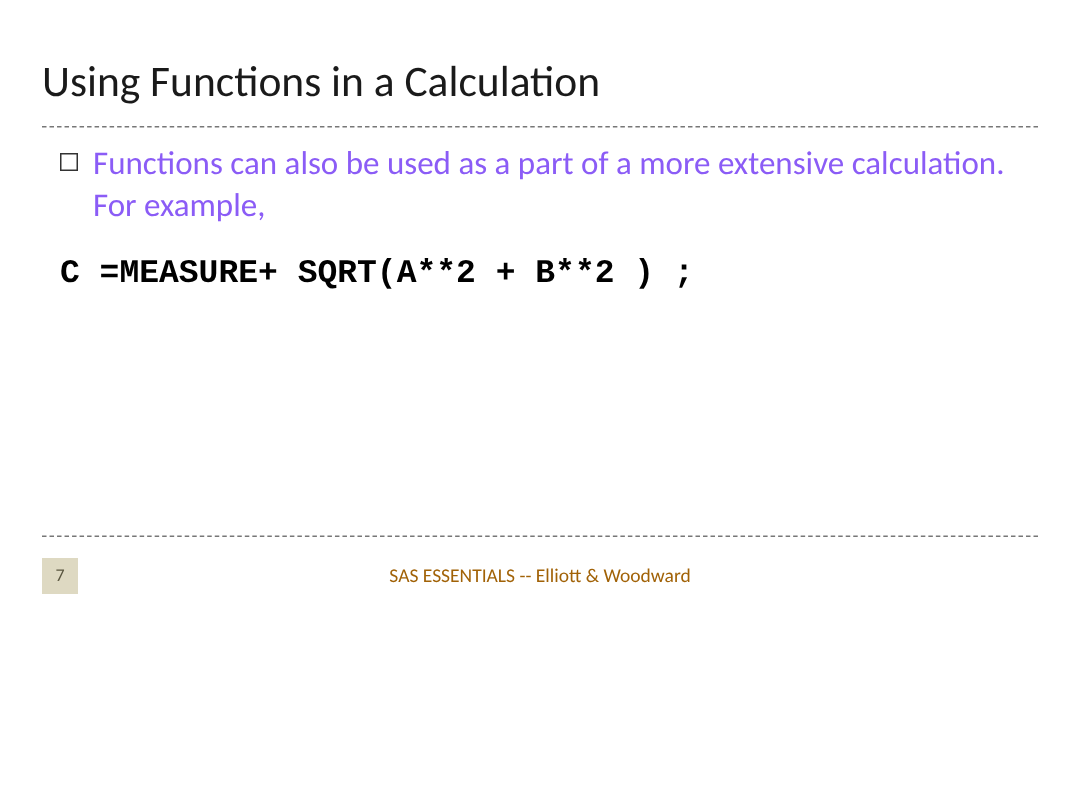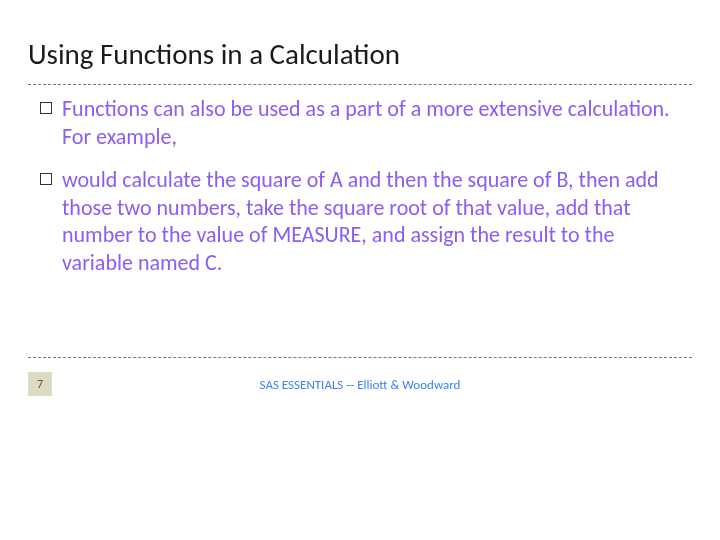--- a/index.html
+++ b/index.html
@@ -88,44 +88,41 @@
     display: flex;
     align-items: center;
     justify-content: center;
   }
   .footer-text {
     position: absolute;
     left: 50%;
     bottom: 4px;
     transform: translateX(-50%);
     font-size: 13px;
-    color: #3b82f6;
+    color: #a16207;
   }
 </style>
 </head>
 <body>
 
 <div class="slide">
 
   <div class="title-wrap">
     <h1 class="title">Using Functions in a Calculation</h1>
   </div>
   <hr class="dash-line">
 
   <div class="content">
     <div class="bullet">
       <span class="sq"></span>
       <span>Functions can also be used as a part of a more extensive calculation. For example,</span>
     </div>
 
+    <div class="code-line">C =MEASURE+ SQRT(A**2 + B**2 ) ;</div>
 
-    <div class="bullet">
-      <span class="sq"></span>
-      <span>would calculate the square of A and then the square of B, then add those two numbers, take the square root of that value, add that number to the value of MEASURE, and assign the result to the variable named C.</span>
-    </div>
   </div>
 
   <hr class="footer-line">
   <div class="footer">
     <div class="pagebox">7</div>
     <div class="footer-text">SAS ESSENTIALS -- Elliott &amp; Woodward</div>
   </div>
 
 </div>
 

